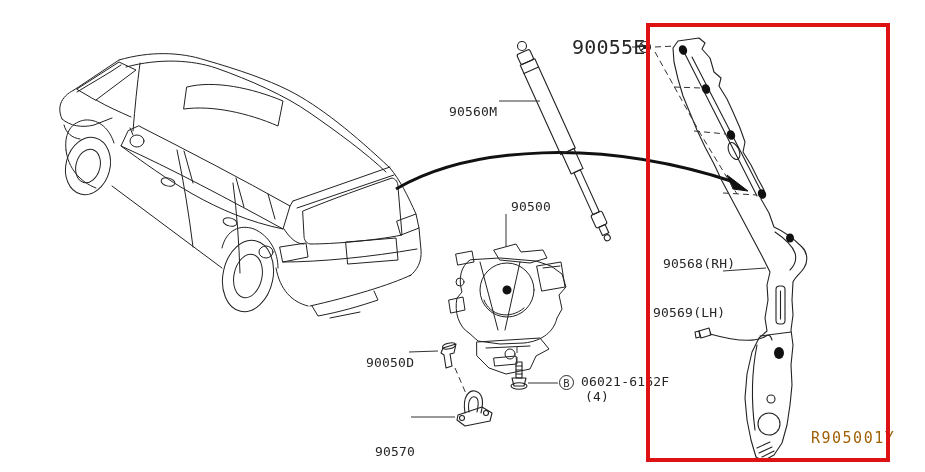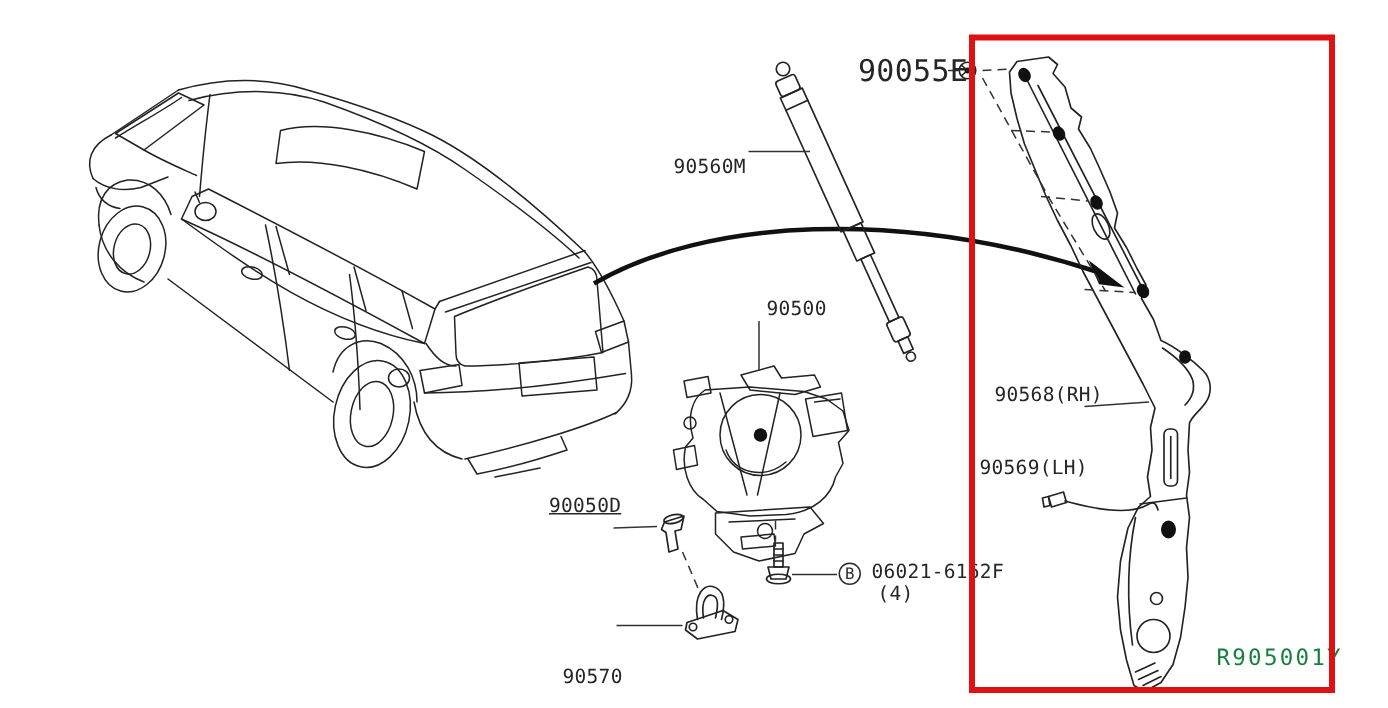--- a/index.html
+++ b/index.html
@@ -7,21 +7,21 @@
     position:relative;width:925px;height:472px;background:#ffffff;overflow:hidden;
     font-family:"DejaVu Sans Mono","Liberation Mono",monospace;
   }
   .stage svg{position:absolute;left:0;top:0;}
   .lbl{
     position:absolute;font-size:13px;line-height:13px;color:#262626;
     letter-spacing:.2px;white-space:nowrap;
   }
   .lbl.big{font-size:20px;}
   .ref{
-    position:absolute;font-size:15px;line-height:15px;color:#15803d;
+    position:absolute;font-size:15px;line-height:15px;color:#a16207;
     letter-spacing:1.5px;white-space:nowrap;
   }
   .badge{
     position:absolute;width:15px;height:15px;border:1.4px solid #2b2b2b;border-radius:50%;
     display:flex;align-items:center;justify-content:center;
     font-size:10.5px;line-height:10px;color:#2b2b2b;box-sizing:border-box;
   }
   .hbox{position:absolute;border:4px solid #de1212;pointer-events:none;box-sizing:border-box;}
 </style>
 </head>
@@ -226,21 +226,21 @@
       <path d="M723,271 L766,268"></path>
     </g>
   </svg>
 
   <div class="lbl big" style="left:572px;top:41px;">90055E</div>
 
   <div class="lbl" style="left:449px;top:105px;">90560M</div>
 
   <div class="lbl" style="left:511px;top:200px;">90500</div>
 
-  <div class="lbl" style="left:366px;top:331px;text-decoration:underline;">90050D</div>
+  <div class="lbl" style="left:366px;top:356px;">90050D</div>
 
   <div class="lbl" style="left:375px;top:411px;margin-top:34px;">90570</div>
 
   <div class="badge" style="left:559px;top:375px;">
     <span>B</span>
   </div>
   <div class="lbl" style="left:581px;top:375px;">06021-6162F</div>
   <div class="lbl" style="left:585px;top:390px;">(4)</div>
 
   <div class="lbl" style="left:663px;top:257px;">90568(RH)</div>

